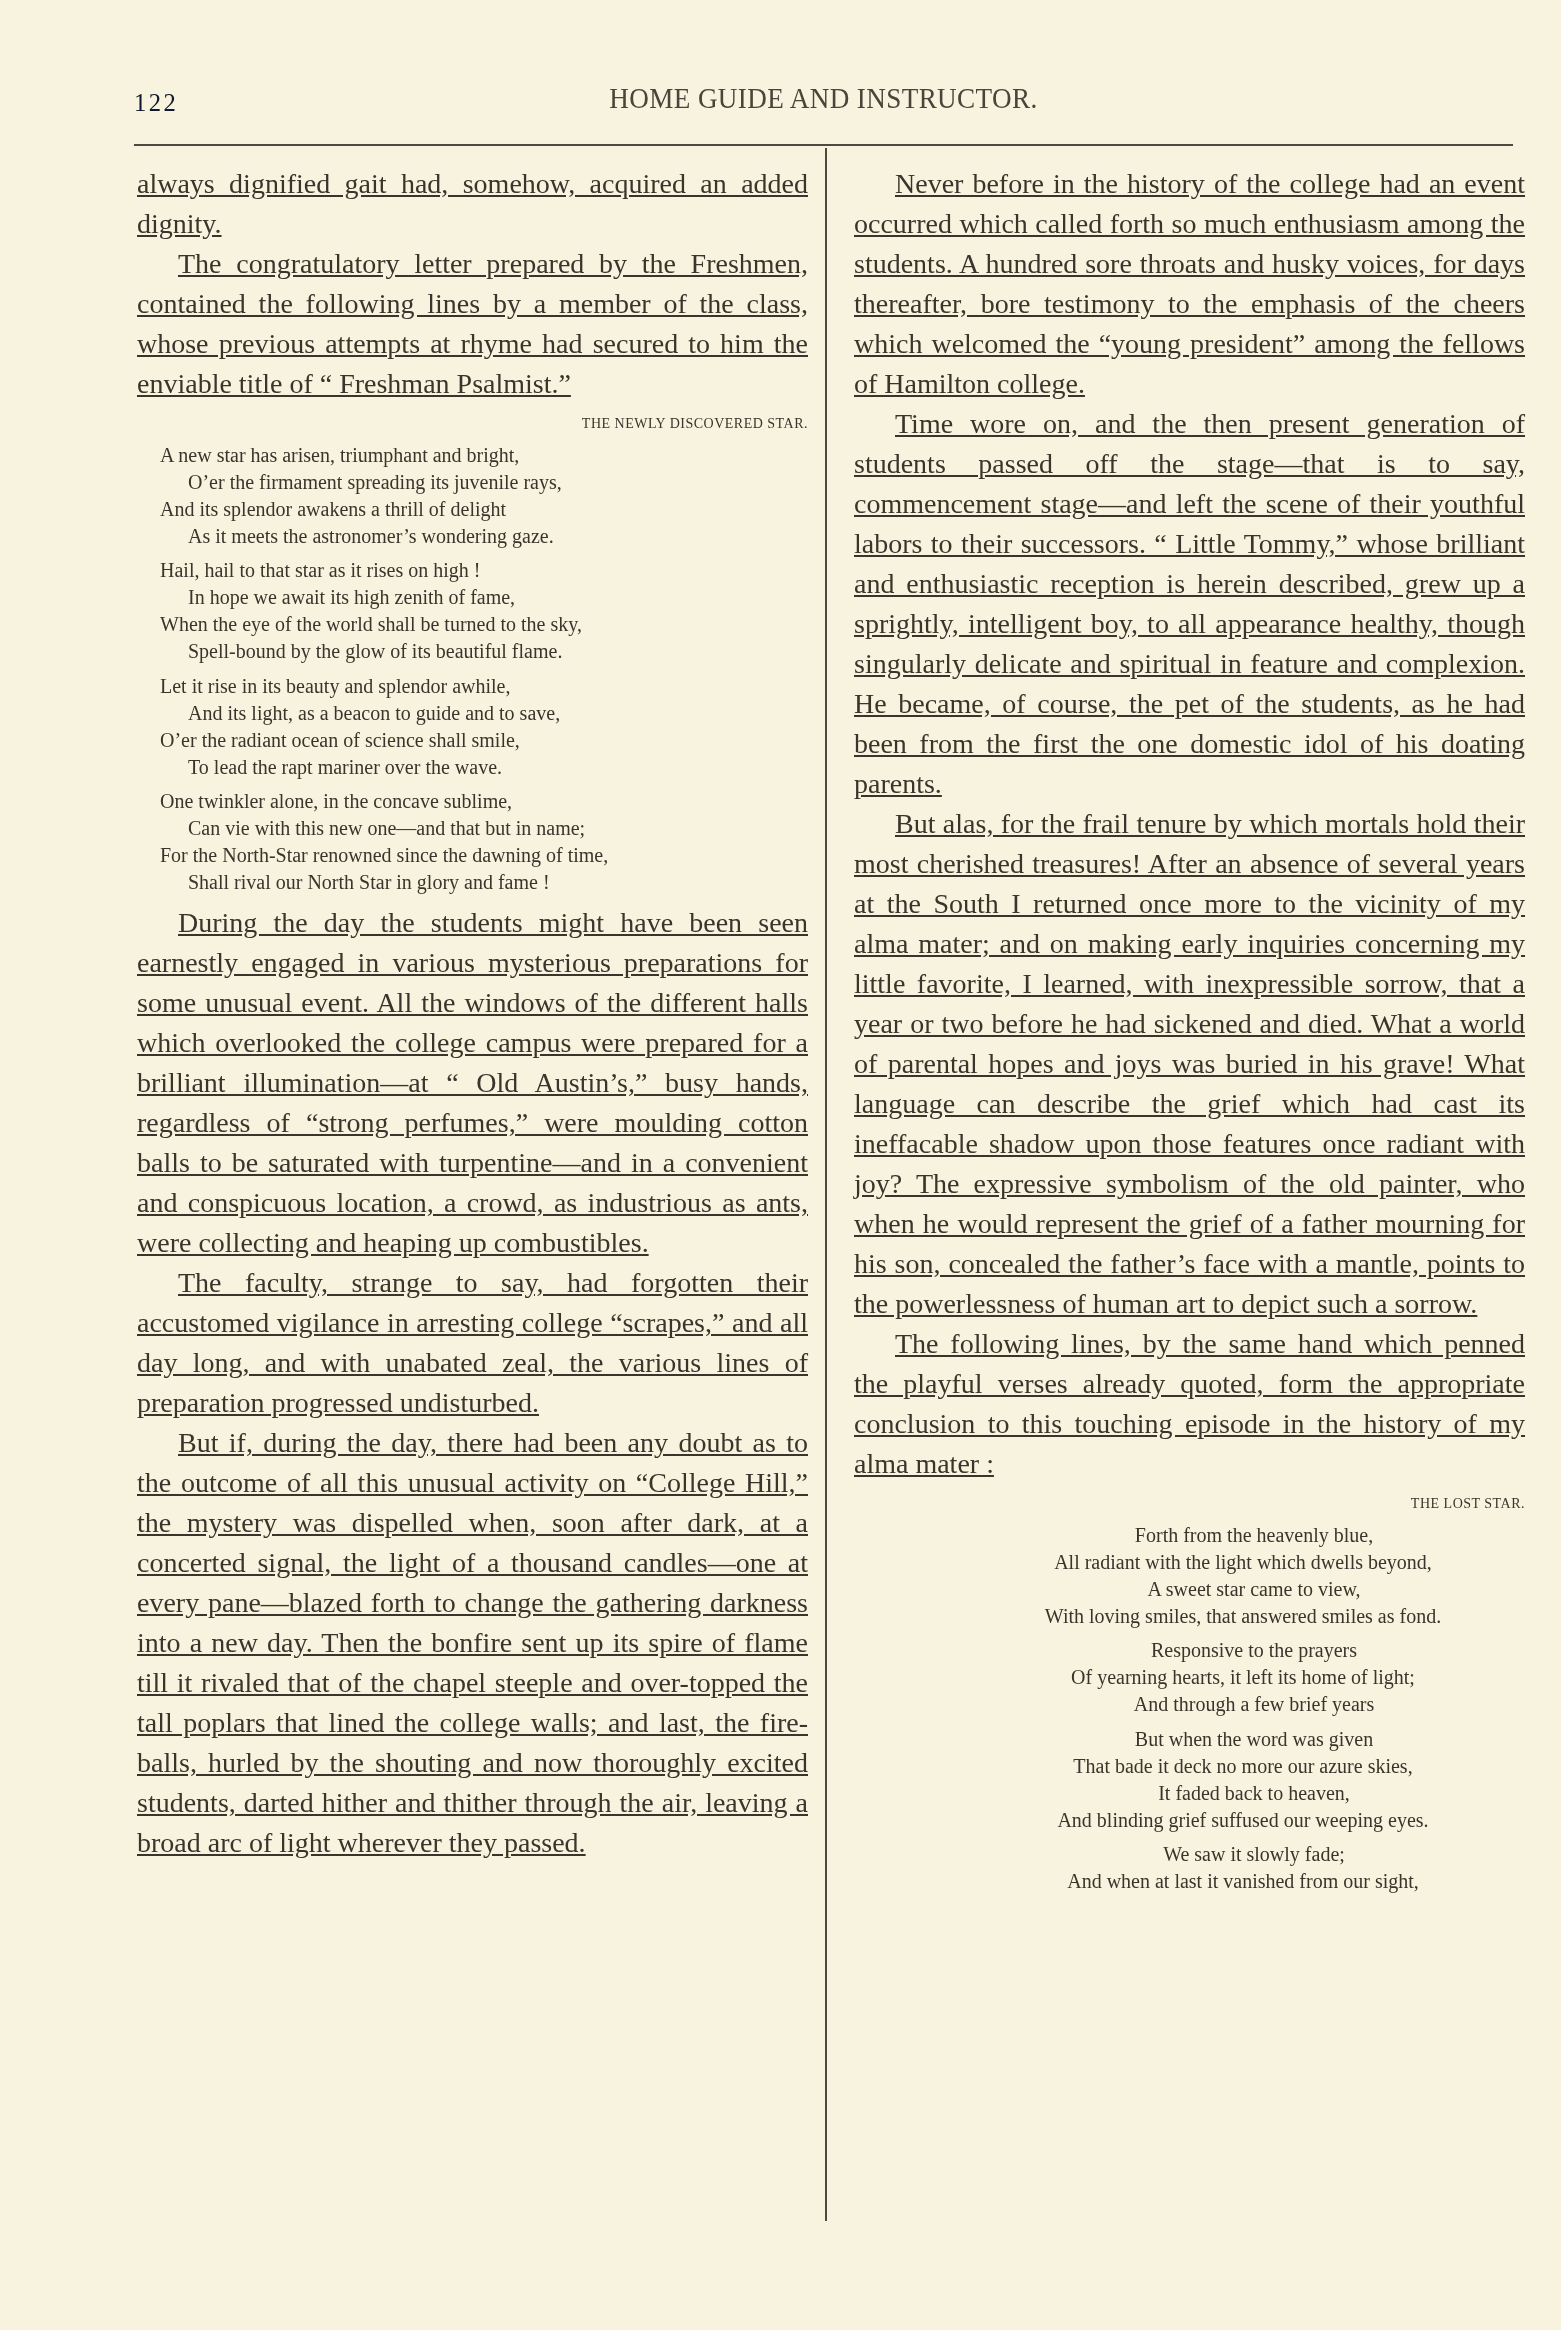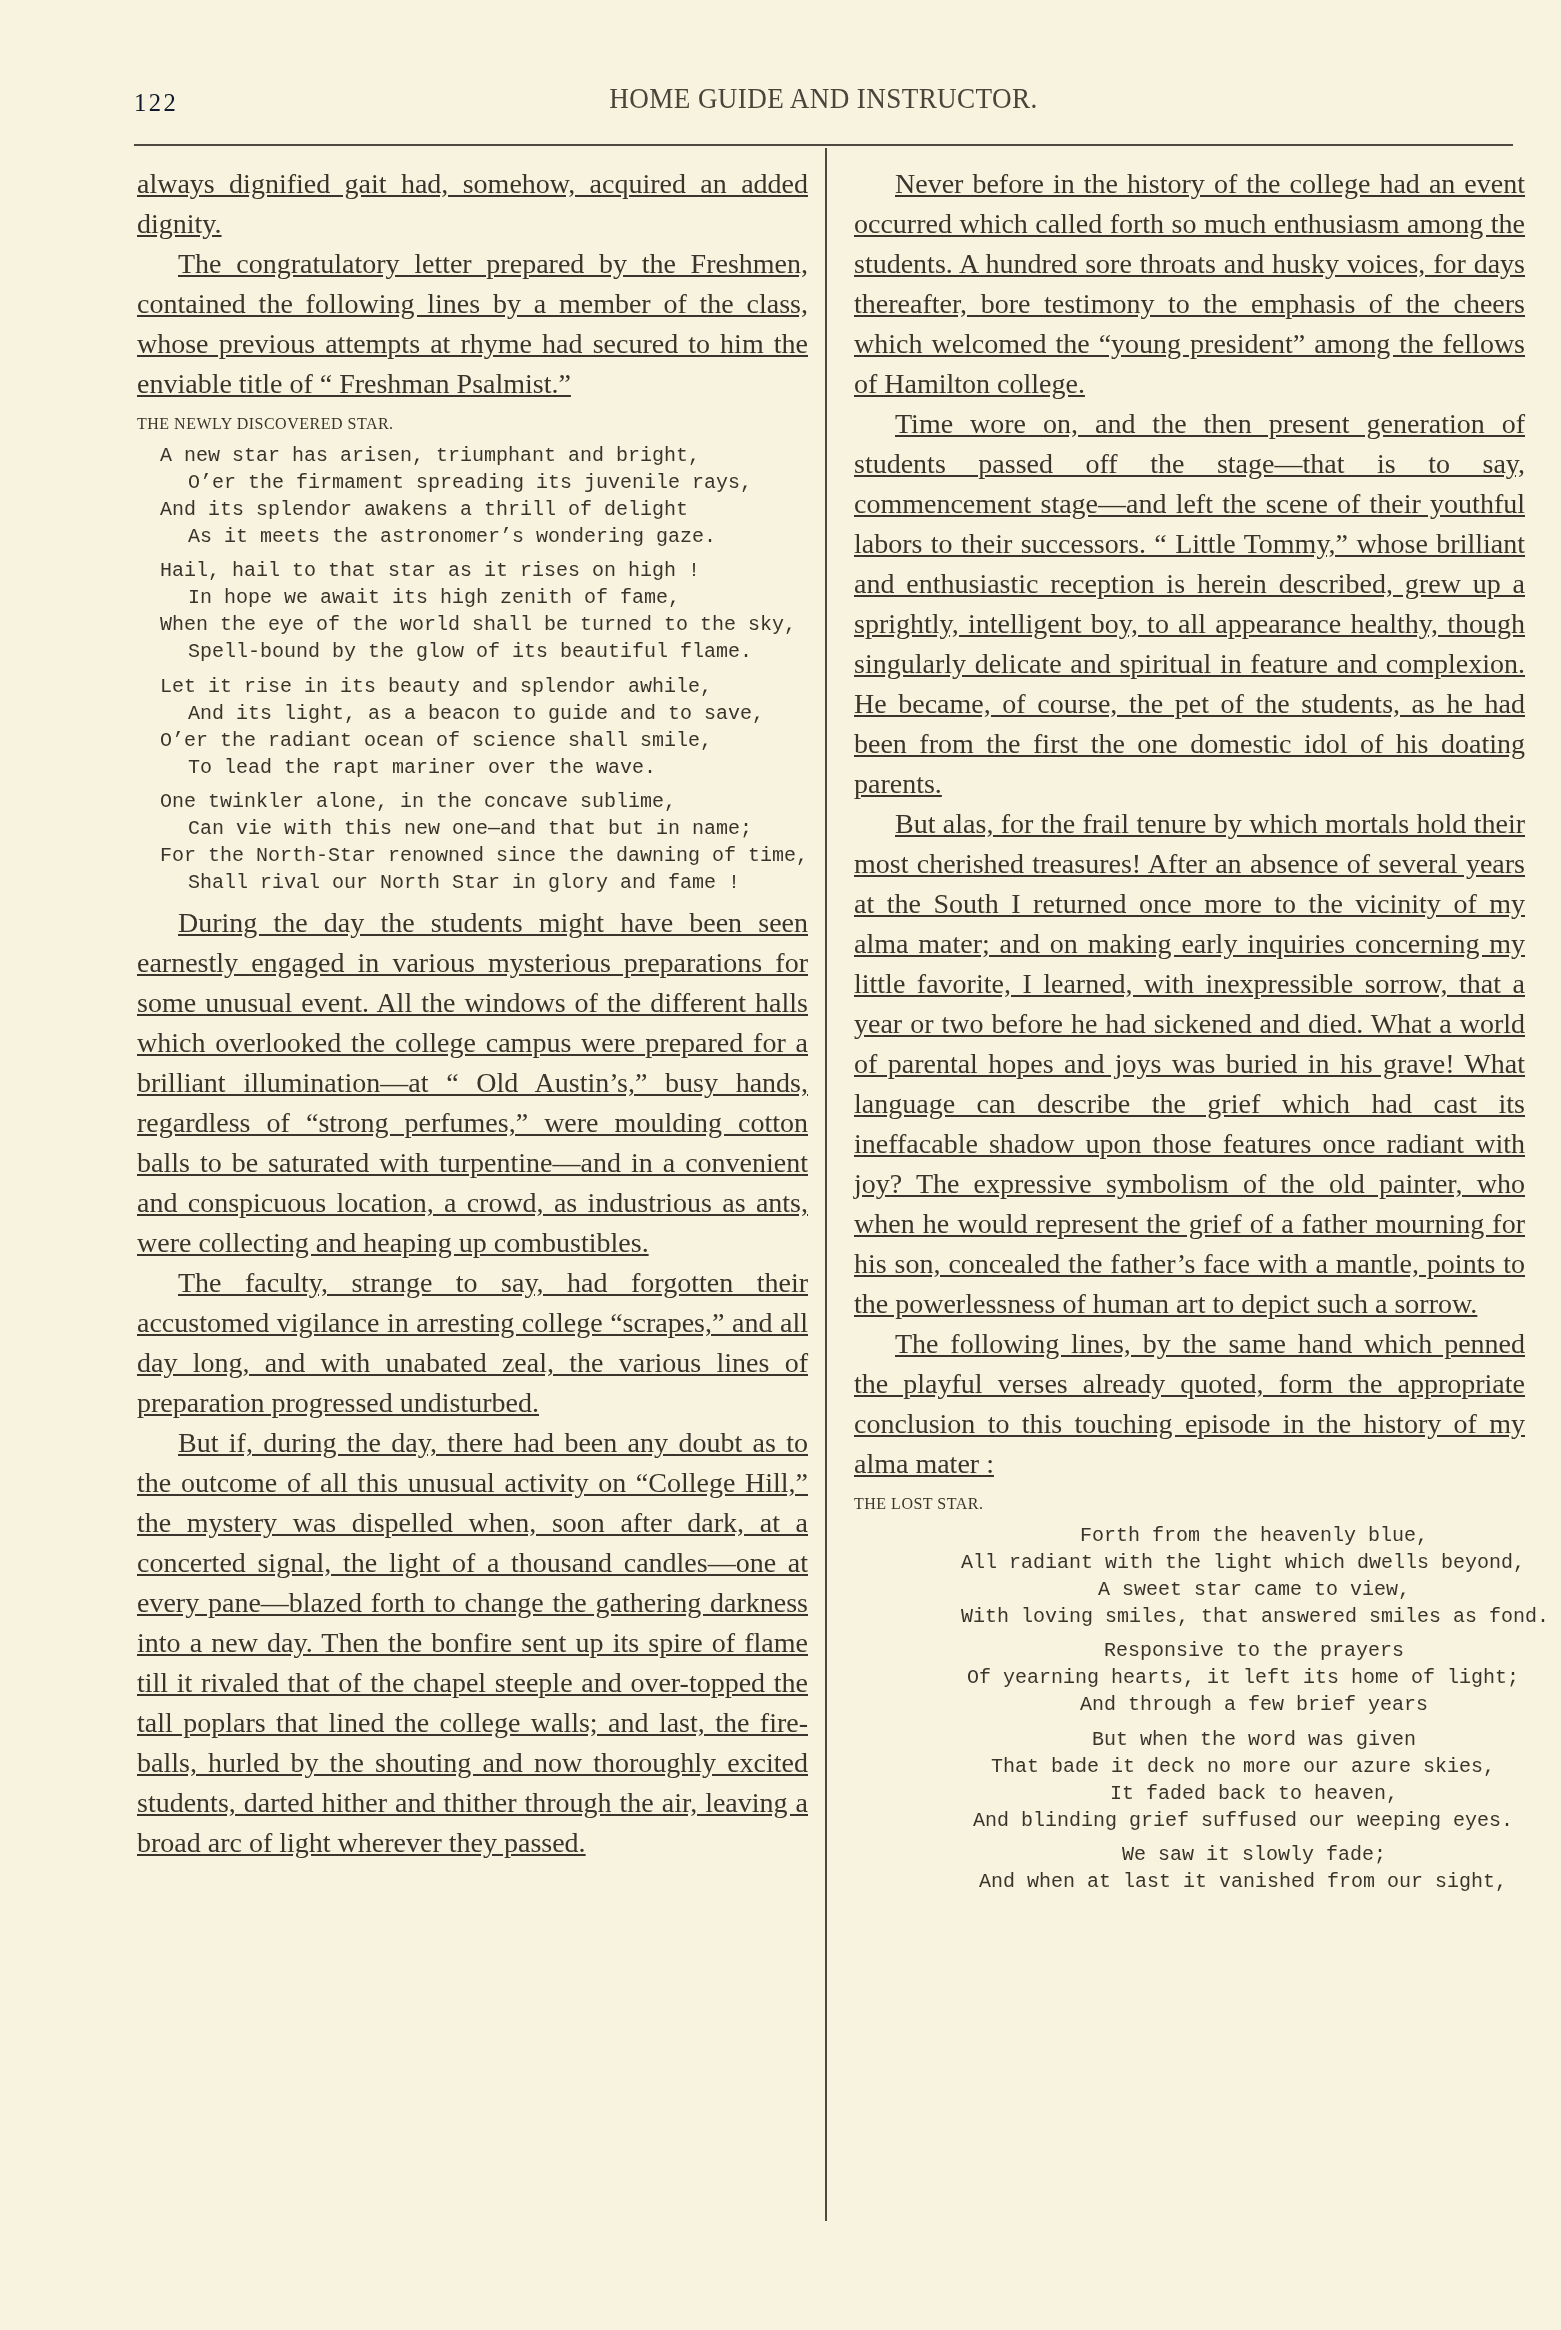--- a/index.html
+++ b/index.html
@@ -61,27 +61,27 @@
       font-size: 28px;
       line-height: 40px;
       text-align: justify;
     }
     .col-left { left: 137px; }
     .col-right { left: 854px; }
     .para { margin: 0; text-indent: 41px; text-decoration: underline; }
     .para.noindent { text-indent: 0; }
     .poem { margin: 3.3px 0 6.6px 0; }
     .poem-title {
-      text-align: left;
-      font-size: 16px;
+      text-align: right;
+      font-size: 14px;
       line-height: 33px;
       letter-spacing: 0.5px;
       margin: 3.3px 0 1.6px 0;
     }
-    .stanza { margin: 0 0 7.4px 0; font-family: Liberation Mono, monospace; }
+    .stanza { margin: 0 0 7.4px 0; }
     .line {
       font-size: 20px;
       line-height: 27px;
       white-space: nowrap;
       text-align: left;
     }
     .poem-left .line { padding-left: 23px; }
     .poem-left .line.indent { padding-left: 51px; }
     .poem-right .line { padding-left: 107px; text-align: center; }
     .poem-right .line.indent { padding-left: 129px; }

